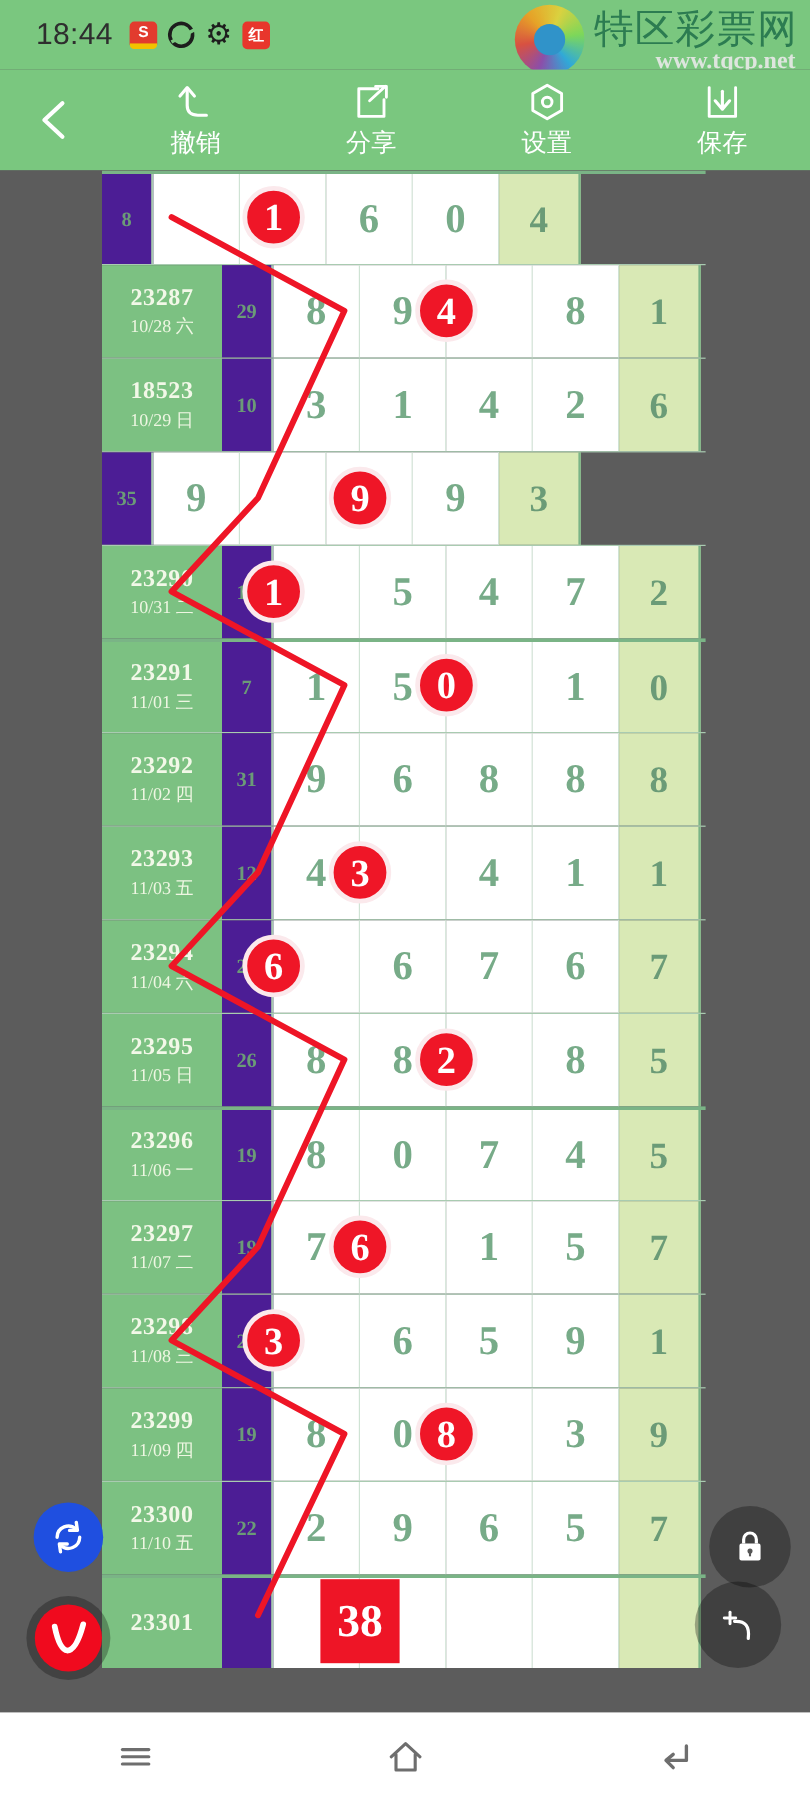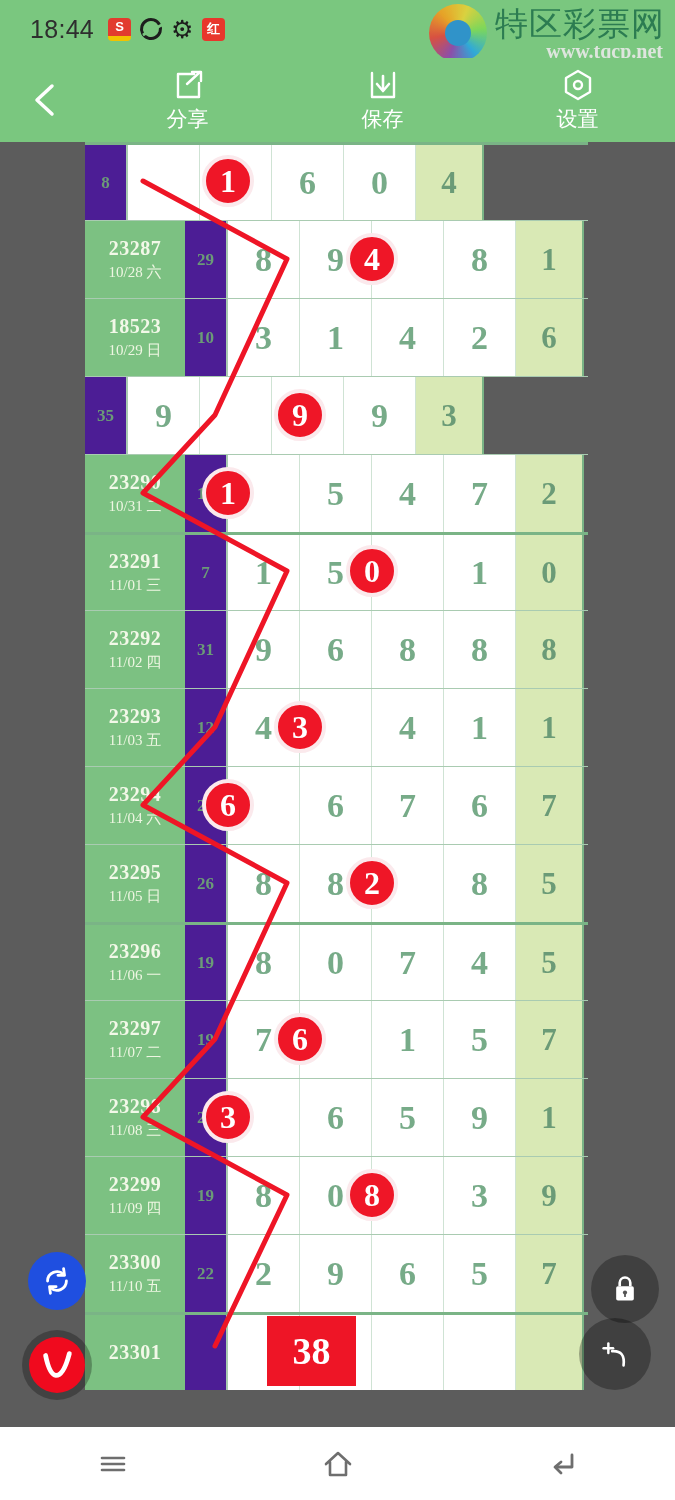--- a/index.html
+++ b/index.html
@@ -107,21 +107,21 @@
             border-right: 2px solid #7ab486; }
 
   
   .overlay { position: absolute; left: 0; top: 0; width: 503px; height: 1285px;
              pointer-events: none; }
   .marker { position: absolute; width: 52px; height: 52px; border-radius: 50%;
             background: #ef1627; border: 4px solid #fbe9ec;
             display: flex; align-items: center; justify-content: center;
             color: #fff; font-size: 32px; font-weight: bold;
             font-family: "Liberation Serif", serif; }
-  .boxmark { position: absolute; width: 89px; height: 70px; background: #ee1526;
+  .boxmark { position: absolute; width: 66px; height: 70px; background: #ee1526;
              display: flex; align-items: center; justify-content: center;
              color: #fff; font-size: 38px; font-weight: bold;
              font-family: "Liberation Serif", serif; }
 
   
   .fab { position: absolute; border-radius: 50%; display: flex;
          align-items: center; justify-content: center; }
   .fab-refresh { left: 28px; top: 1252; width: 58px; height: 58px; background: #1f4fe0; }
   .fab-v { left: 22px; top: 1330px; width: 70px; height: 70px; background: rgba(0,0,0,.28); }
   .fab-v i { width: 56px; height: 56px; border-radius: 50%; background: #f00a1e;
@@ -158,46 +158,53 @@
   </div>
 
   <div class="toolbar">
     <div class="tb-back">
       <svg viewBox="0 0 30 38">
         <polyline points="22,5 7,19 22,33" fill="none" stroke="#ffffff" stroke-width="3.5" stroke-linecap="round" stroke-linejoin="round"></polyline>
       </svg>
     </div>
     <div class="tb-items">
 
+      <div class="tb-item">
+        <svg viewBox="0 0 34 34">
+          <path d="M10 6 L10 20 Q10 28 19 28 L26 28" fill="none" stroke="#fff" stroke-width="2.6" stroke-linecap="round" stroke-linejoin="round"></path>
+          <polyline points="4,12 10,5 16,12" fill="none" stroke="#fff" stroke-width="2.6" stroke-linecap="round" stroke-linejoin="round"></polyline>
+        </svg>
+        <div class="tb-label">撤销</div>
+      </div>
 
 
       <div class="tb-item">
         <svg viewBox="0 0 34 34">
           <path d="M23 6 L7 6 L7 29 L28 29 L28 15" fill="none" stroke="#fff" stroke-width="2.4" stroke-linecap="round" stroke-linejoin="round"></path>
           <path d="M16 16 L29 4" fill="none" stroke="#fff" stroke-width="2.4" stroke-linecap="round"></path>
           <polyline points="21,4 30,4 30,13" fill="none" stroke="#fff" stroke-width="2.4" stroke-linecap="round" stroke-linejoin="round"></polyline>
         </svg>
         <div class="tb-label">分享</div>
       </div>
 
       <div class="tb-item">
         <svg viewBox="0 0 34 34">
+          <polygon points="17,3 29,10 29,24 17,31 5,24 5,10" fill="none" stroke="#fff" stroke-width="2.4" stroke-linejoin="round"></polygon>
+          <circle cx="17" cy="17" r="4" fill="none" stroke="#fff" stroke-width="2.4"></circle>
+        </svg>
+        <div class="tb-label">设置</div>
+      </div>
+
+      <div class="tb-item">
+        <svg viewBox="0 0 34 34">
           <path d="M6 5 L6 29 L28 29 L28 5" fill="none" stroke="#fff" stroke-width="2.4" stroke-linecap="round" stroke-linejoin="round"></path>
           <line x1="17" y1="8" x2="17" y2="22" stroke="#fff" stroke-width="2.6" stroke-linecap="round"></line>
           <polyline points="11,16 17,23 23,16" fill="none" stroke="#fff" stroke-width="2.6" stroke-linecap="round" stroke-linejoin="round"></polyline>
         </svg>
         <div class="tb-label">保存</div>
-      </div>
-
-      <div class="tb-item">
-        <svg viewBox="0 0 34 34">
-          <polygon points="17,3 29,10 29,24 17,31 5,24 5,10" fill="none" stroke="#fff" stroke-width="2.4" stroke-linejoin="round"></polygon>
-          <circle cx="17" cy="17" r="4" fill="none" stroke="#fff" stroke-width="2.4"></circle>
-        </svg>
-        <div class="tb-label">设置</div>
       </div>
 
     </div>
   </div>
 
   <div class="board">
     <div class="table" id="table-body">
         <div class="row sep">
           <div class="c-sum">8</div>
           <div class="c-num"></div>

